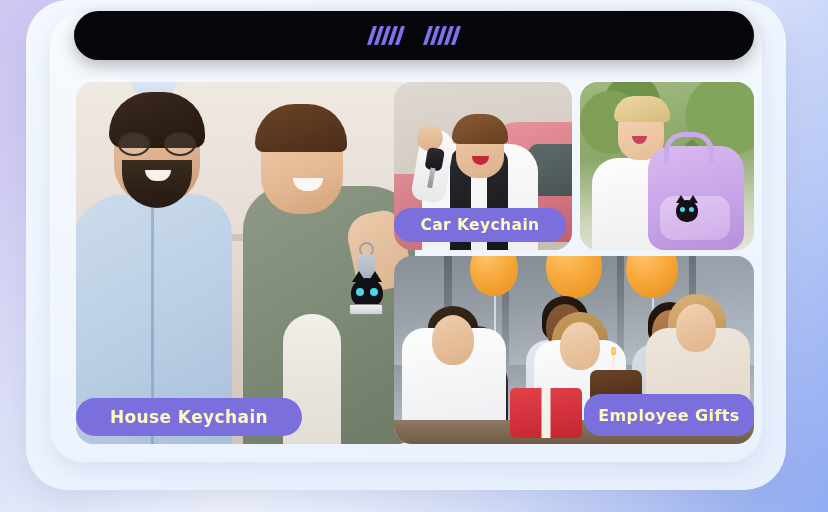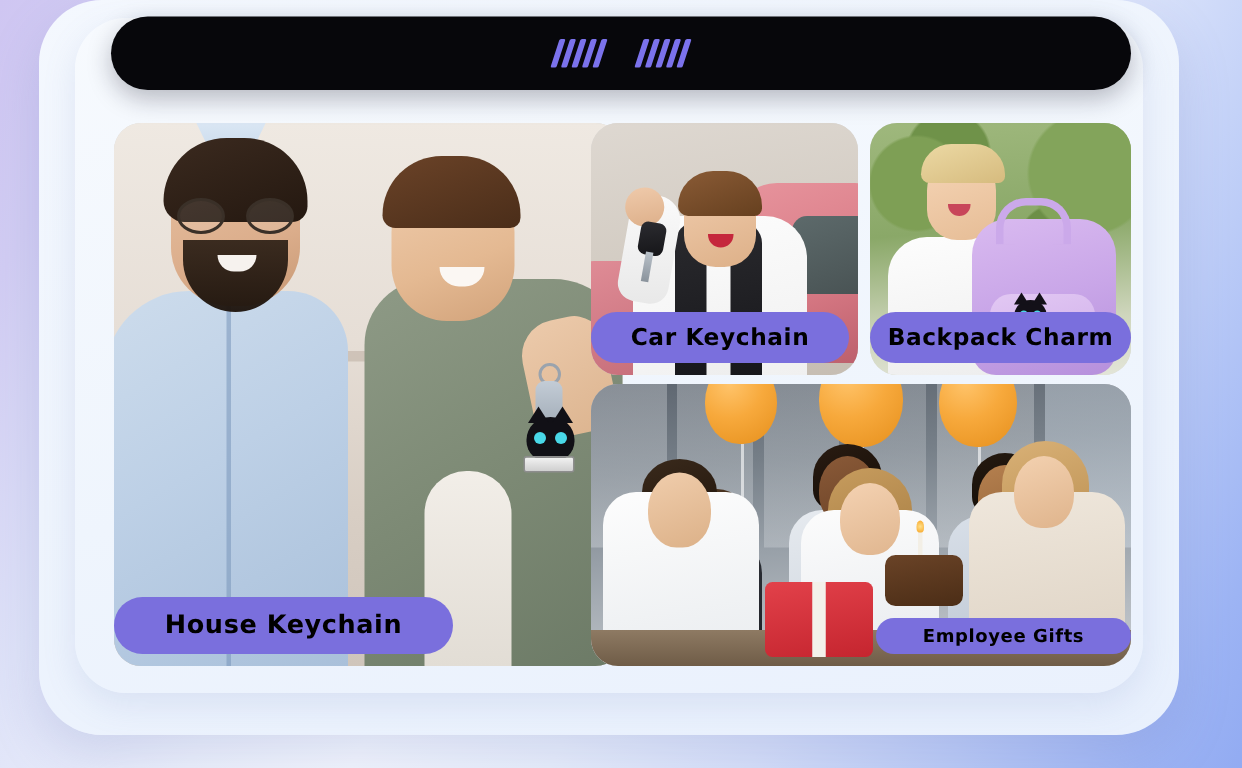--- a/index.html
+++ b/index.html
@@ -115,36 +115,36 @@
   .tile.employee   { left: 318px; top: 174px; width: 360px; height: 188px; }
 
   .photo { position: absolute; inset: 0; overflow: hidden; }
 
   
   .label-pill {
     position: absolute;
     height: 38px;
     border-radius: 19px;
     background: #7a6fdd;
-    color: #000000;
+    color: #fef9c3;
     font-size: 17px;
     font-weight: bold;
     letter-spacing: 0.4px;
     display: flex;
     align-items: center;
     justify-content: center;
     padding: 0 8px;
     white-space: nowrap;
     z-index: 3;
     font-family: "DejaVu Sans", sans-serif;
   }
   .tile.hero .label-pill     { left: 0px;  bottom: 8px;  min-width: 226px; }
   .tile.car .label-pill      { left: 0px;  bottom: 8px;  height: 34px; font-size: 15.5px; min-width: 172px; border-radius: 17px; }
   .tile.backpack .label-pill { left: 0px;  bottom: 8px;  height: 34px; font-size: 15.5px; min-width: 174px; border-radius: 17px; }
-  .tile.employee .label-pill { right: 0px; bottom: 8px;  height: 24px; font-size: 12px;   min-width: 170px; border-radius: 17px; }
+  .tile.employee .label-pill { right: 0px; bottom: 8px;  height: 42px; font-size: 16px;   min-width: 170px; border-radius: 17px; }
 
   
 
   
   .hero-bg {
     position: absolute; inset: 0;
     background:
       linear-gradient(180deg,#efe9e2 0%,#e6ded6 40%,#d8cec4 72%,#cfc5bb 100%);
   }
   .hero-bg::after {
@@ -605,21 +605,20 @@
           <div class="bp-lips"></div>
           <div class="bp-bag">
             <div class="bp-pocket"></div>
             <div class="bp-cat">
                 <i></i>
                 <i></i>
               </div>
           </div>
         </div>
       </div>
-      <div class="label-pill">Backpack Charm</div>
     </div>
 
     <div class="tile employee">
       <div class="photo">
         <div class="emp-bg"></div>
         <div class="emp-wall"></div>
         <div class="bstring s1"></div>
           <div class="bstring s2"></div>
           <div class="bstring s3"></div>
         <div class="balloon b1"></div>

